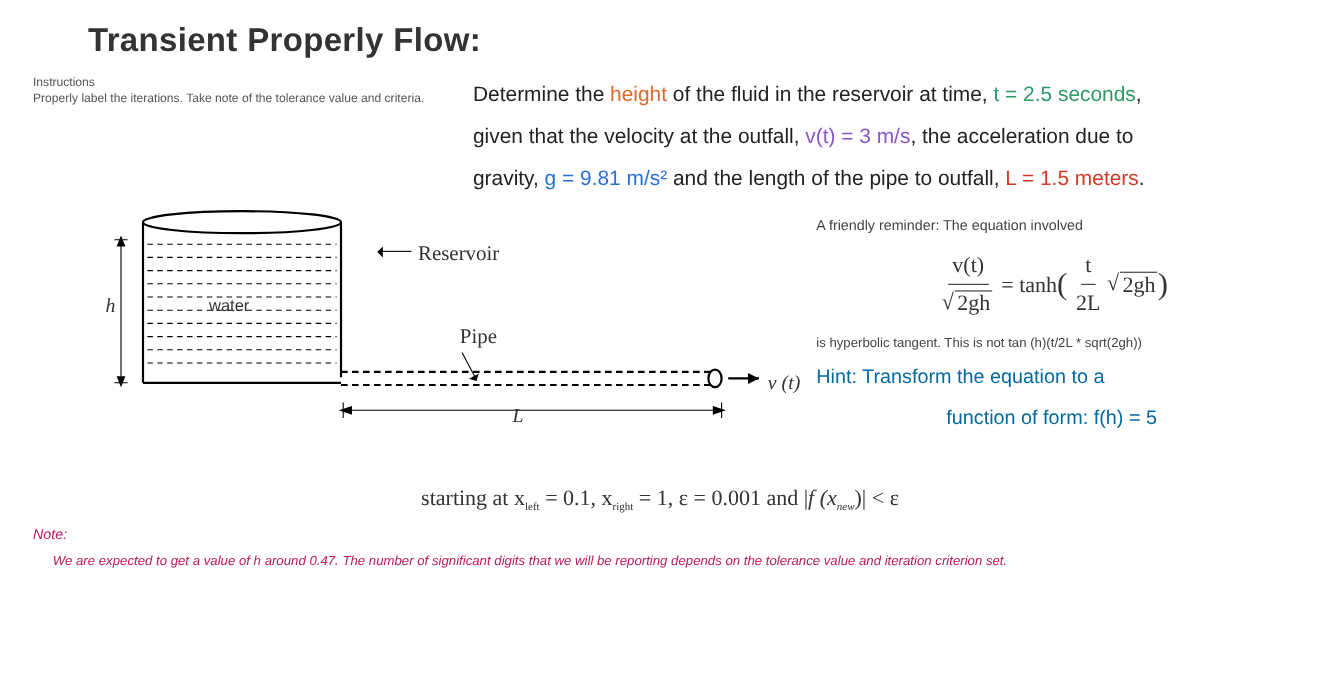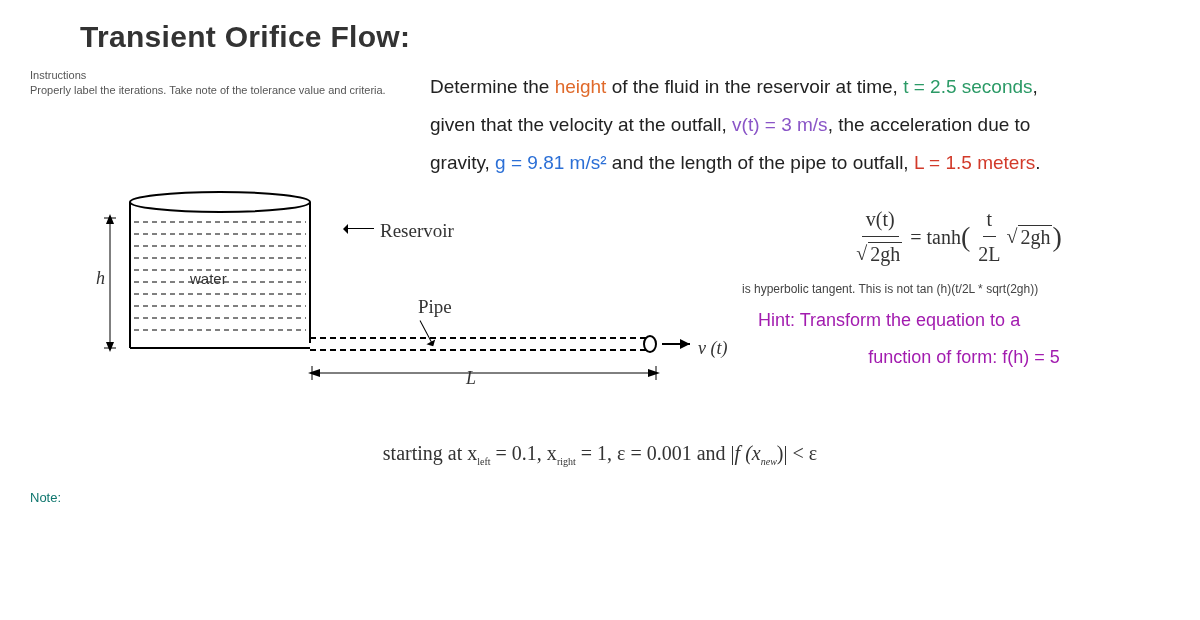--- a/index.html
+++ b/index.html
@@ -97,49 +97,49 @@
       padding: 0 2px;
     }
     .paren { font-size: 28px; vertical-align: middle; line-height: 0; }
 
     .hyptan-note {
       font-size: 12px;
       color: #444;
       margin-bottom: 6px;
     }
     .hint {
-      color: #a21caf;
+      color: #0369a1;
       font-size: 18px;
       text-align: left;
       margin-top: 2px;
-      margin-left: 16px;
     }
     .hint .line2 {
       display: block;
       text-align: center;
       margin-top: 6px;
     }
 
     .solve-block {
       text-align: center;
       font-size: 20px;
       margin-top: 28px;
       line-height: 1.7;
     }
     .solve-block .manually { color: #d23a2a; }
     .solve-block .methods { color: #2b6fd6; }
     .sublabel {
       font-size: 10px;
       vertical-align: sub;
     }
     .note-block {
-      margin-top: 18px;
+      margin-top: 6px;
       font-size: 12px;
-      color: #0f766e;
+      color: #be185d;
       line-height: 1.6;
+      font-style: italic;
     }
     .note-block .note-label { font-size: 13px; }
     .note-block .note-body  { margin-left: 18px; display:block; margin-top:4px; }
 
     
     .diagram-col svg { position:absolute; left:60px; top:0; }
     .dlabel {
       position: absolute;
       font-family: "Times New Roman", serif;
       font-size: 18px;
@@ -162,21 +162,21 @@
       transform: rotate(62deg); transform-origin: left center;
     }
     .arrow-pipe::after{
       content:""; position:absolute; right:-6px; top:-4px;
       border:5px solid transparent; border-left-color:#000;
     }
   </style>
 </head>
 <body>
 
-<div class="title">Transient Orifice Flow:</div>
+<div class="title">Transient Properly Flow:</div>
 
 <div class="top-row">
   <div class="instr-col">
     <div class="instructions">
       <span class="label">Instructions</span>
       <span>Properly label the iterations. Take note of the tolerance value and criteria.</span>
     </div>
   </div>
   <div class="problem-col">
     <div>
@@ -236,20 +236,21 @@
     <div class="arrow-pipe"></div>
     <div class="dlabel db-h">h</div>
     <div class="dlabel db-water">water</div>
     <div class="dlabel db-res">Reservoir</div>
     <div class="dlabel db-pipe">Pipe</div>
     <div class="dlabel db-L">L</div>
     <div class="dlabel db-vt">v (t)</div>
   </div>
 
   <div class="side-col">
+    <div class="reminder-label">A friendly reminder: The equation involved</div>
 
     <div class="eqn">
       <span class="frac">
         <span class="num">v(t)</span>
         <span class="den"><span class="sqrt"><span class="radicand">2gh</span></span></span>
       </span>
       <span> = tanh </span>
       <span class="paren">(</span>
       <span class="frac">
         <span class="num">t</span>
@@ -268,13 +269,14 @@
 </div>
 
 <div class="solve-block">
   <div style="font-family:'Times New Roman',serif;">
     <span>starting at x</span><span class="sublabel">left</span><span> = 0.1, x</span><span class="sublabel">right</span><span> = 1, ε = 0.001  and |</span><span style="font-style:italic">f (x</span><span class="sublabel" style="font-style:italic">new</span><span>)|  &lt;  ε</span>
   </div>
 </div>
 
 <div class="note-block">
   <span class="note-label">Note:</span>
+  <span class="note-body">We are expected to get a value of h around 0.47. The number of significant digits that we will be reporting depends on the tolerance value and iteration criterion set.</span>
 </div>
 
 </body></html>

